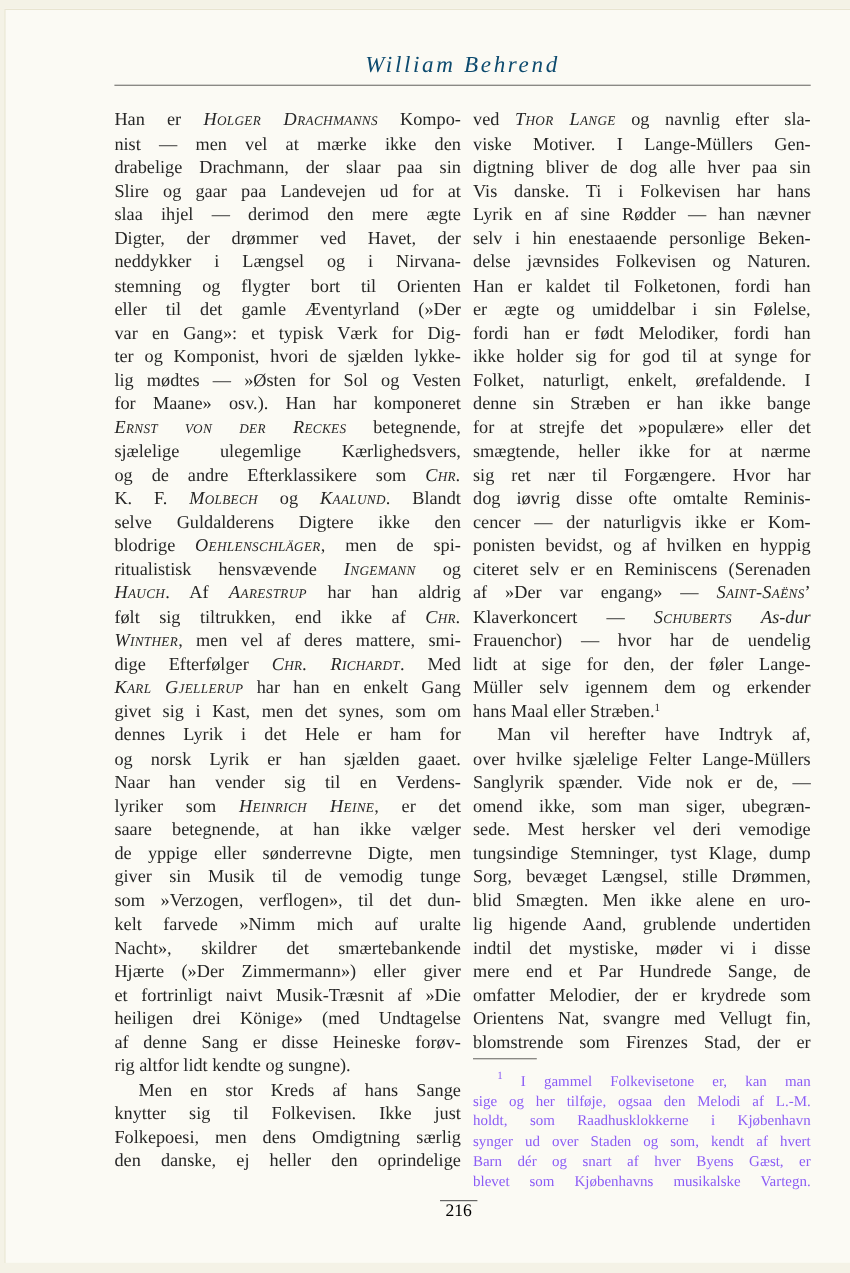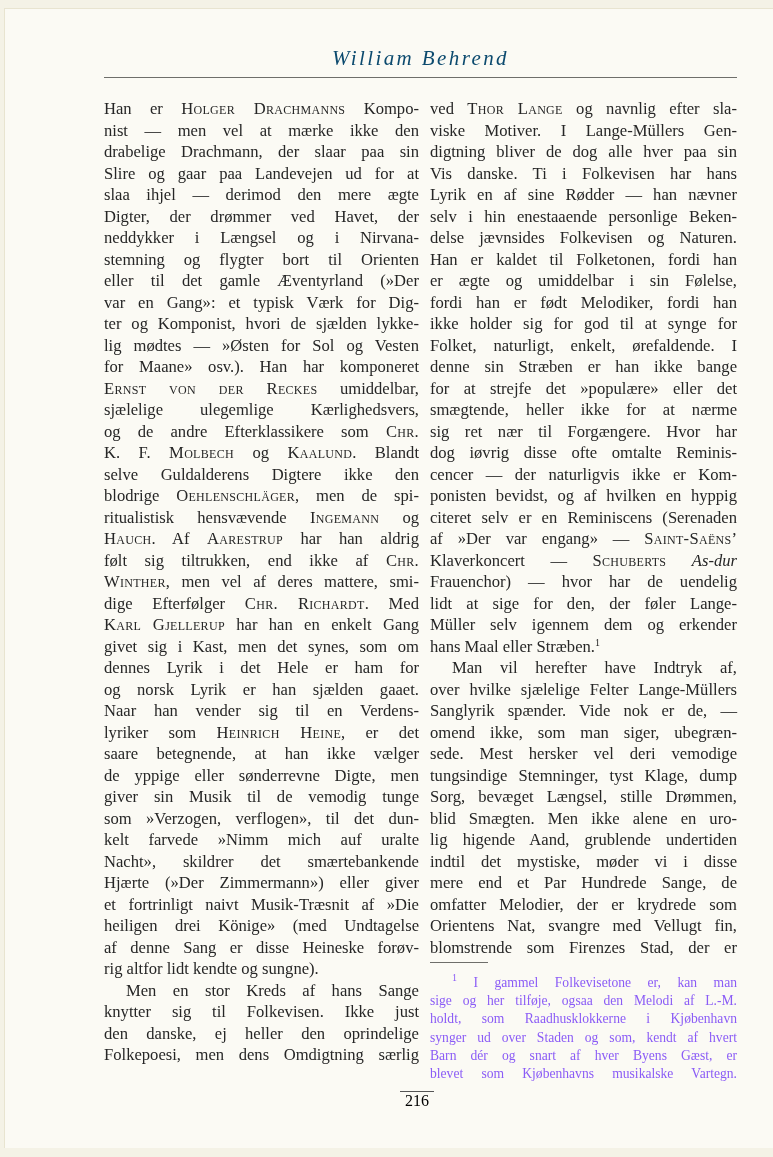--- a/index.html
+++ b/index.html
@@ -68,20 +68,21 @@
   }
   .line.last {
     text-align-last: left;
   }
   .line.indent {
     text-indent: 22px;
   }
   .sc {
     font-variant: small-caps;
     letter-spacing: 0.3px;
+    font-style: italic;
   }
   .it {
     font-style: italic;
   }
   sup {
     font-size: 10px;
     line-height: 0;
     vertical-align: 6px;
   }
   .fn-rule {
@@ -136,21 +137,21 @@
       <span class="line"><span>Slire og gaar paa Landevejen ud for at</span></span>
       <span class="line"><span>slaa ihjel — derimod den mere ægte</span></span>
       <span class="line"><span>Digter, der drømmer ved Havet, der</span></span>
       <span class="line"><span>neddykker i Længsel og i Nirvana-</span></span>
       <span class="line"><span>stemning og flygter bort til Orienten</span></span>
       <span class="line"><span>eller til det gamle Æventyrland (»Der</span></span>
       <span class="line"><span>var en Gang»: et typisk Værk for Dig-</span></span>
       <span class="line"><span>ter og Komponist, hvori de sjælden lykke-</span></span>
       <span class="line"><span>lig mødtes — »Østen for Sol og Vesten</span></span>
       <span class="line"><span>for Maane» osv.). Han har komponeret</span></span>
-      <span class="line"><span class="sc">Ernst von der Reckes</span><span> umiddelbar,</span></span>
+      <span class="line"><span class="sc">Ernst von der Reckes</span><span> betegnende,</span></span>
       <span class="line"><span>sjælelige ulegemlige Kærlighedsvers,</span></span>
       <span class="line"><span>og de andre Efterklassikere som </span><span class="sc">Chr.</span></span>
       <span class="line"><span>K. F. </span><span class="sc">Molbech</span><span> og </span><span class="sc">Kaalund</span><span>. Blandt</span></span>
       <span class="line"><span>selve Guldalderens Digtere ikke den</span></span>
       <span class="line"><span>blodrige </span><span class="sc">Oehlenschläger</span><span>, men de spi-</span></span>
       <span class="line"><span>ritualistisk hensvævende </span><span class="sc">Ingemann</span><span> og</span></span>
       <span class="line"><span class="sc">Hauch</span><span>. Af </span><span class="sc">Aarestrup</span><span> har han aldrig</span></span>
       <span class="line"><span>følt sig tiltrukken, end ikke af </span><span class="sc">Chr.</span></span>
       <span class="line"><span class="sc">Winther</span><span>, men vel af deres mattere, smi-</span></span>
       <span class="line"><span>dige Efterfølger </span><span class="sc">Chr. Richardt</span><span>. Med</span></span>
@@ -166,22 +167,22 @@
       <span class="line"><span>som »Verzogen, verflogen», til det dun-</span></span>
       <span class="line"><span>kelt farvede »Nimm mich auf uralte</span></span>
       <span class="line"><span>Nacht», skildrer det smærtebankende</span></span>
       <span class="line"><span>Hjærte (»Der Zimmermann») eller giver</span></span>
       <span class="line"><span>et fortrinligt naivt Musik-Træsnit af »Die</span></span>
       <span class="line"><span>heiligen drei Könige» (med Undtagelse</span></span>
       <span class="line"><span>af denne Sang er disse Heineske forøv-</span></span>
       <span class="line last"><span>rig altfor lidt kendte og sungne).</span></span>
       <span class="line indent"><span>Men en stor Kreds af hans Sange</span></span>
       <span class="line"><span>knytter sig til Folkevisen. Ikke just</span></span>
+      <span class="line"><span>Folkepoesi, men dens Omdigtning særlig</span></span>
       <span class="line"><span>den danske, ej heller den oprindelige</span></span>
-      <span class="line"><span>Folkepoesi, men dens Omdigtning særlig</span></span>
     </div>
   <div class="col col-right" id="col-right">
       <span class="line"><span>ved </span><span class="sc">Thor Lange</span><span> og navnlig efter sla-</span></span>
       <span class="line"><span>viske Motiver. I Lange-Müllers Gen-</span></span>
       <span class="line"><span>digtning bliver de dog alle hver paa sin</span></span>
       <span class="line"><span>Vis danske. Ti i Folkevisen har hans</span></span>
       <span class="line"><span>Lyrik en af sine Rødder — han nævner</span></span>
       <span class="line"><span>selv i hin enestaaende personlige Beken-</span></span>
       <span class="line"><span>delse jævnsides Folkevisen og Naturen.</span></span>
       <span class="line"><span>Han er kaldet til Folketonen, fordi han</span></span>

